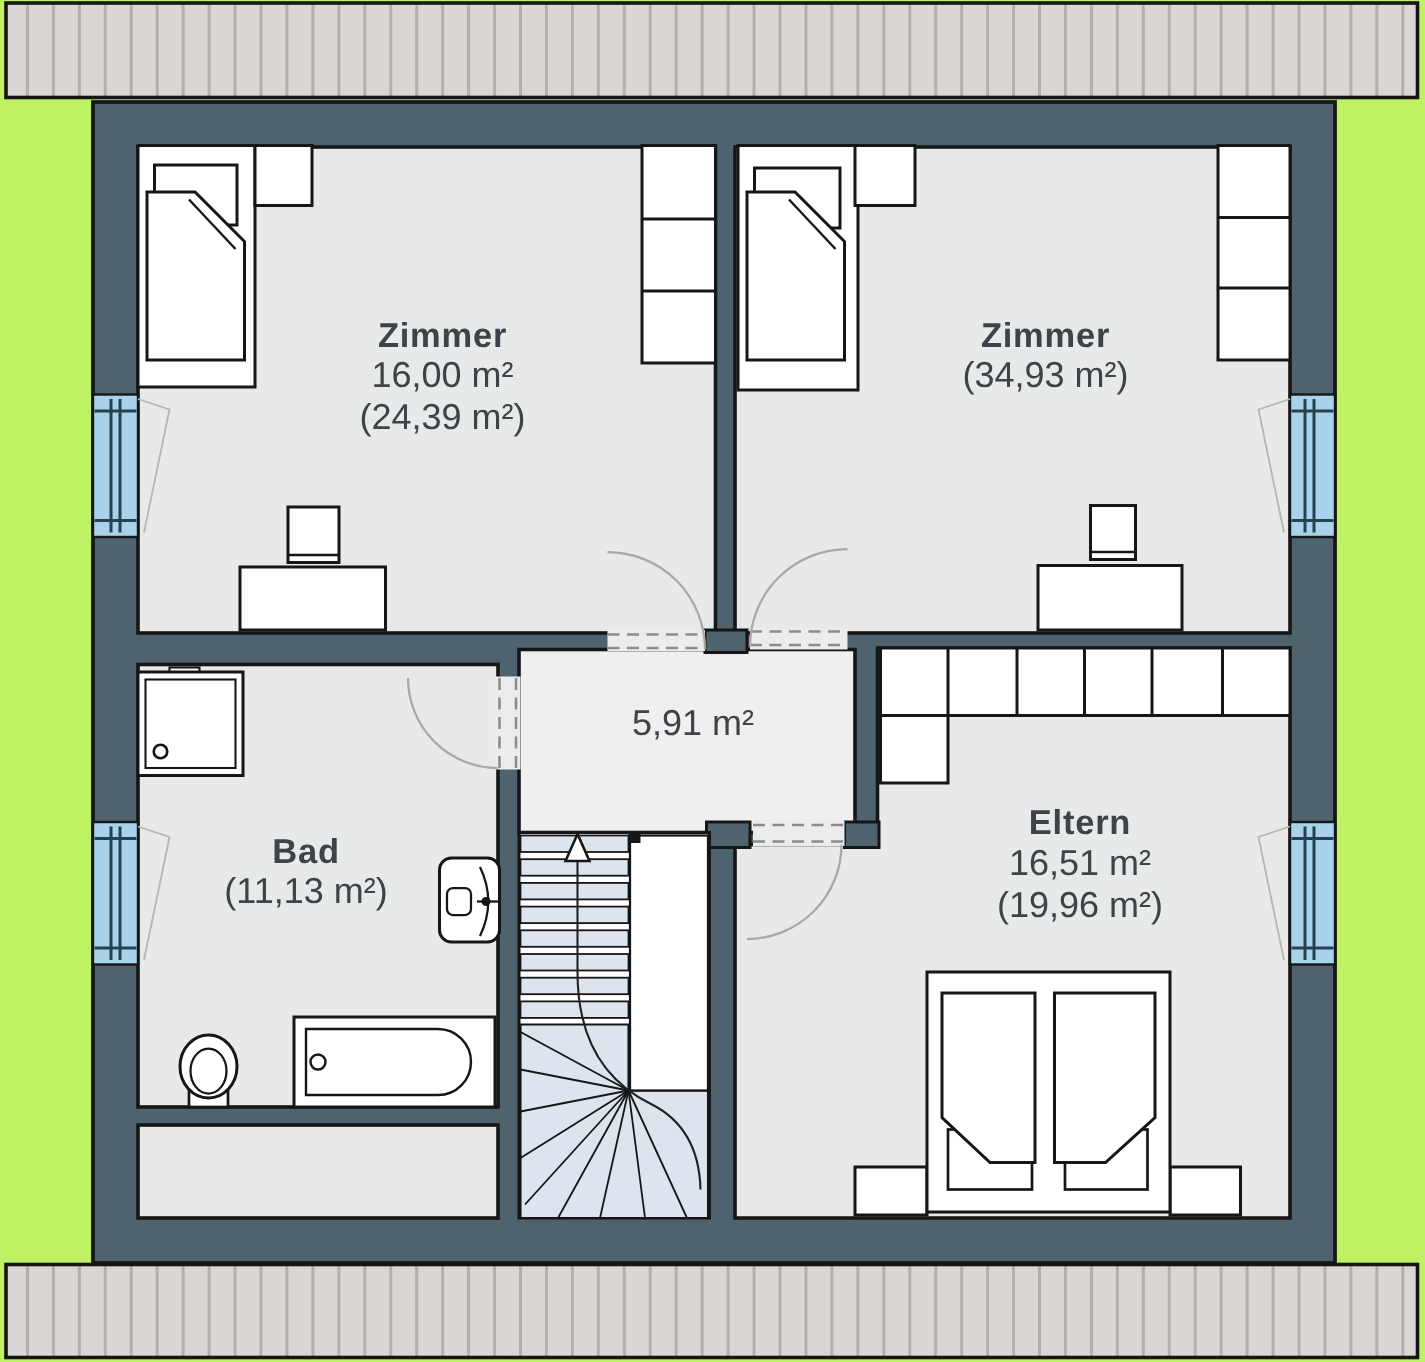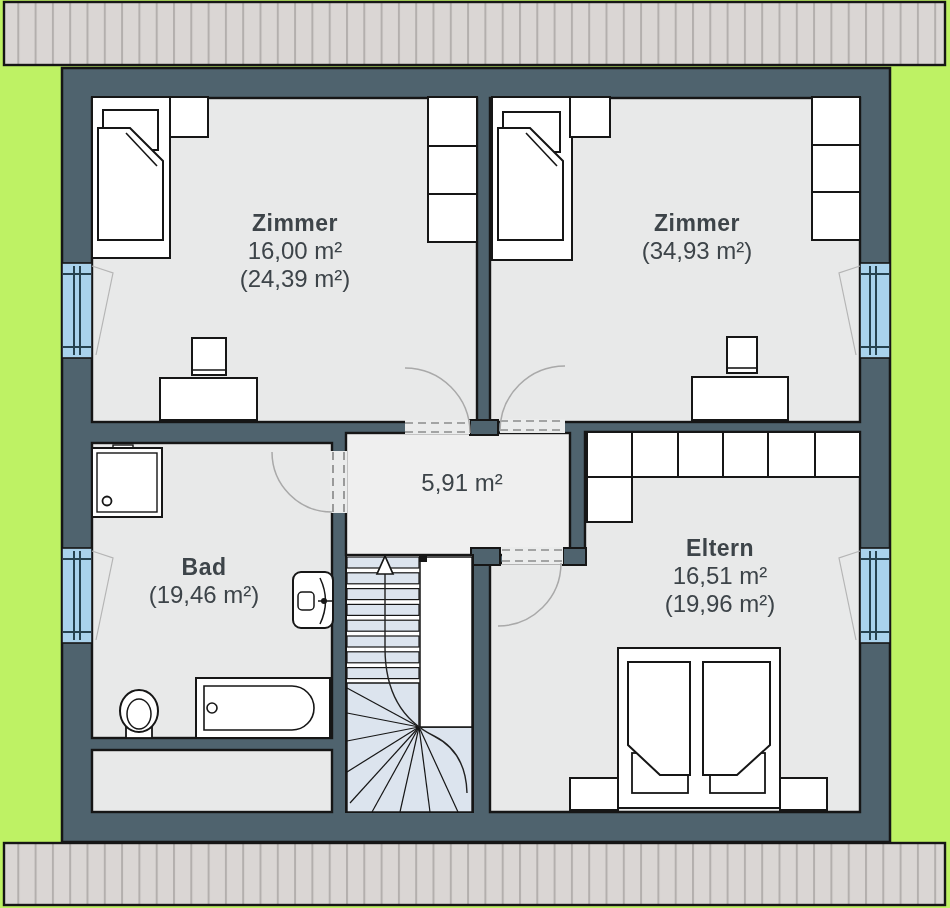--- a/index.html
+++ b/index.html
@@ -247,21 +247,21 @@
     <span class="room-name">Zimmer</span>
     <span class="room-area">(34,93 m²)</span>
   </div>
 
   <div class="room-label" style="left:352px;top:469px;width:220px;">
     <span class="room-area">5,91 m²</span>
   </div>
 
   <div class="room-label" style="left:84px;top:553px;width:240px;">
     <span class="room-name">Bad</span>
-    <span class="room-area">(19,46 m²)</span>
+    <span class="room-area">(11,13 m²)</span>
   </div>
 
   <div class="room-label" style="left:600px;top:534px;width:240px;">
     <span class="room-name">Eltern</span>
     <span class="room-area">16,51 m²</span>
     <span class="room-area">(19,96 m²)</span>
   </div>
 
 </div>
 

